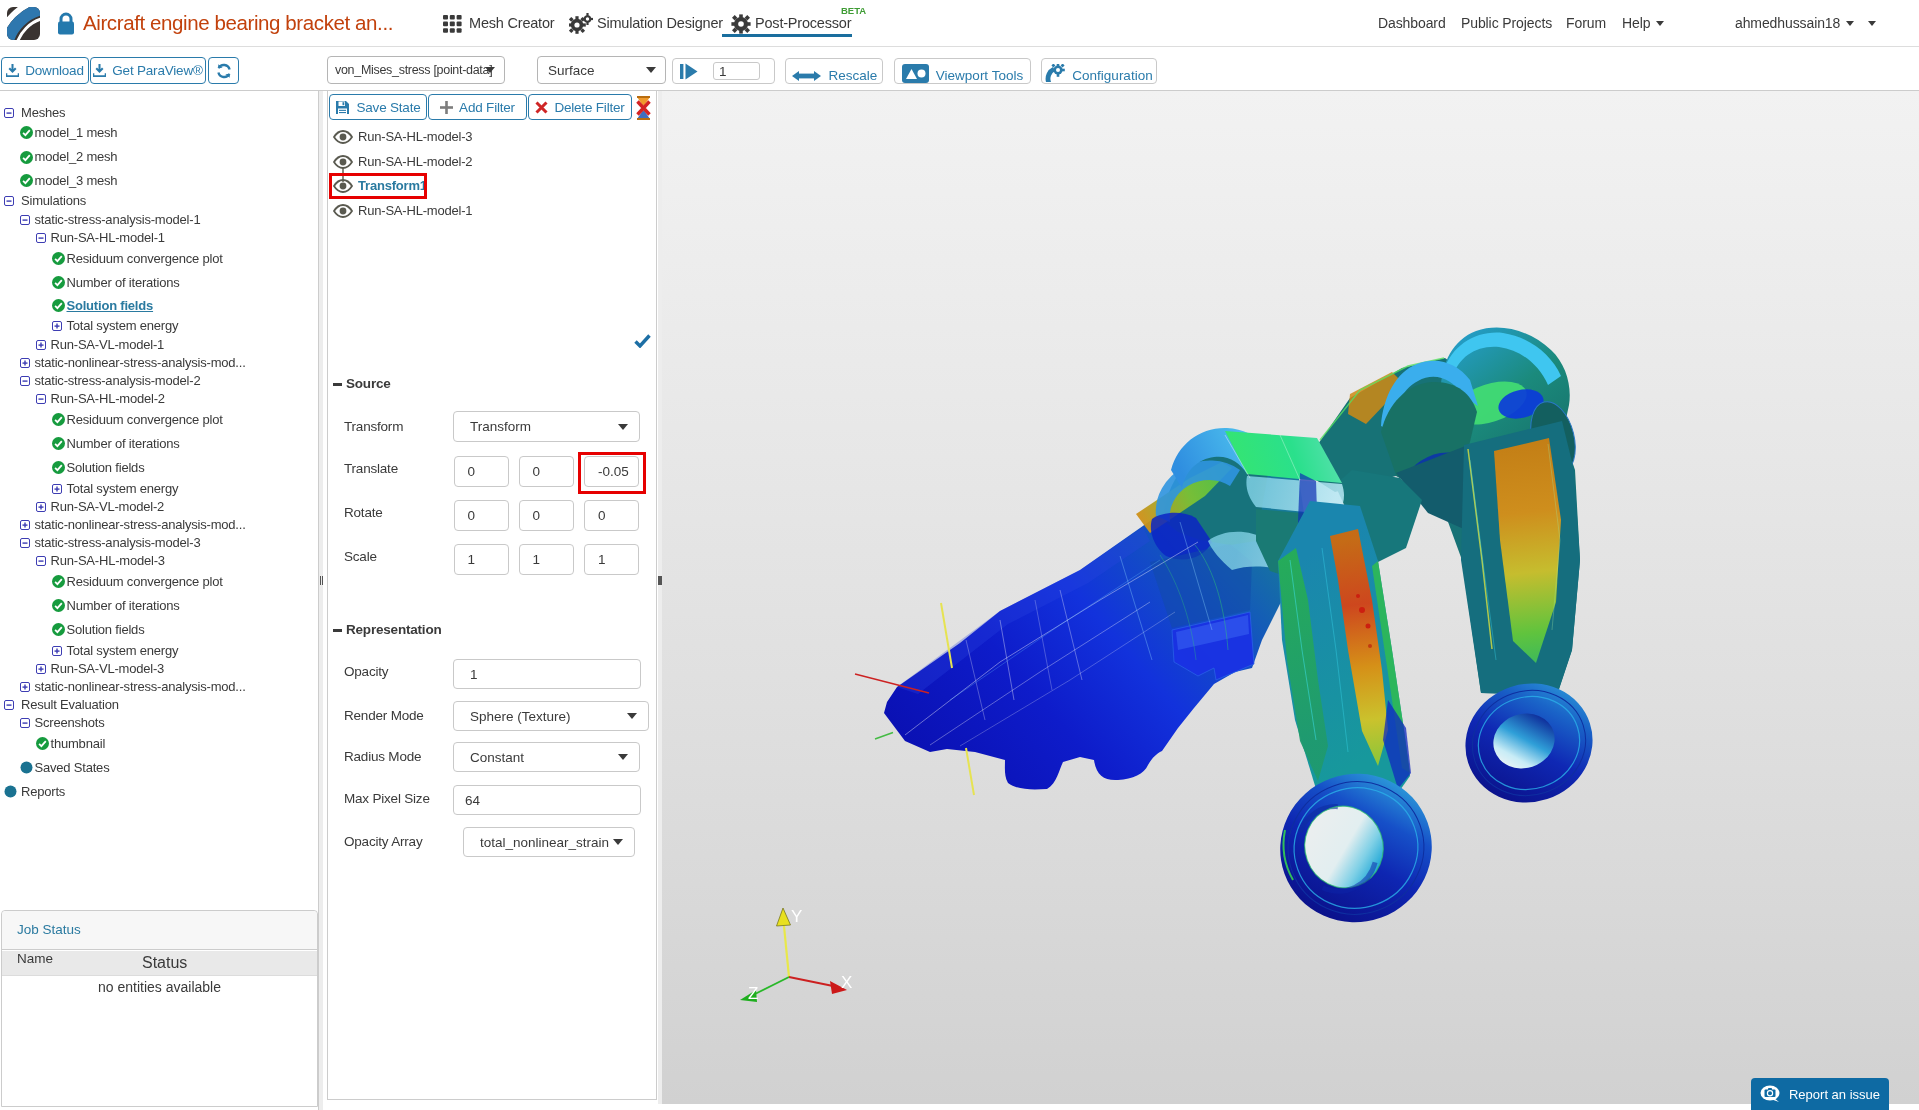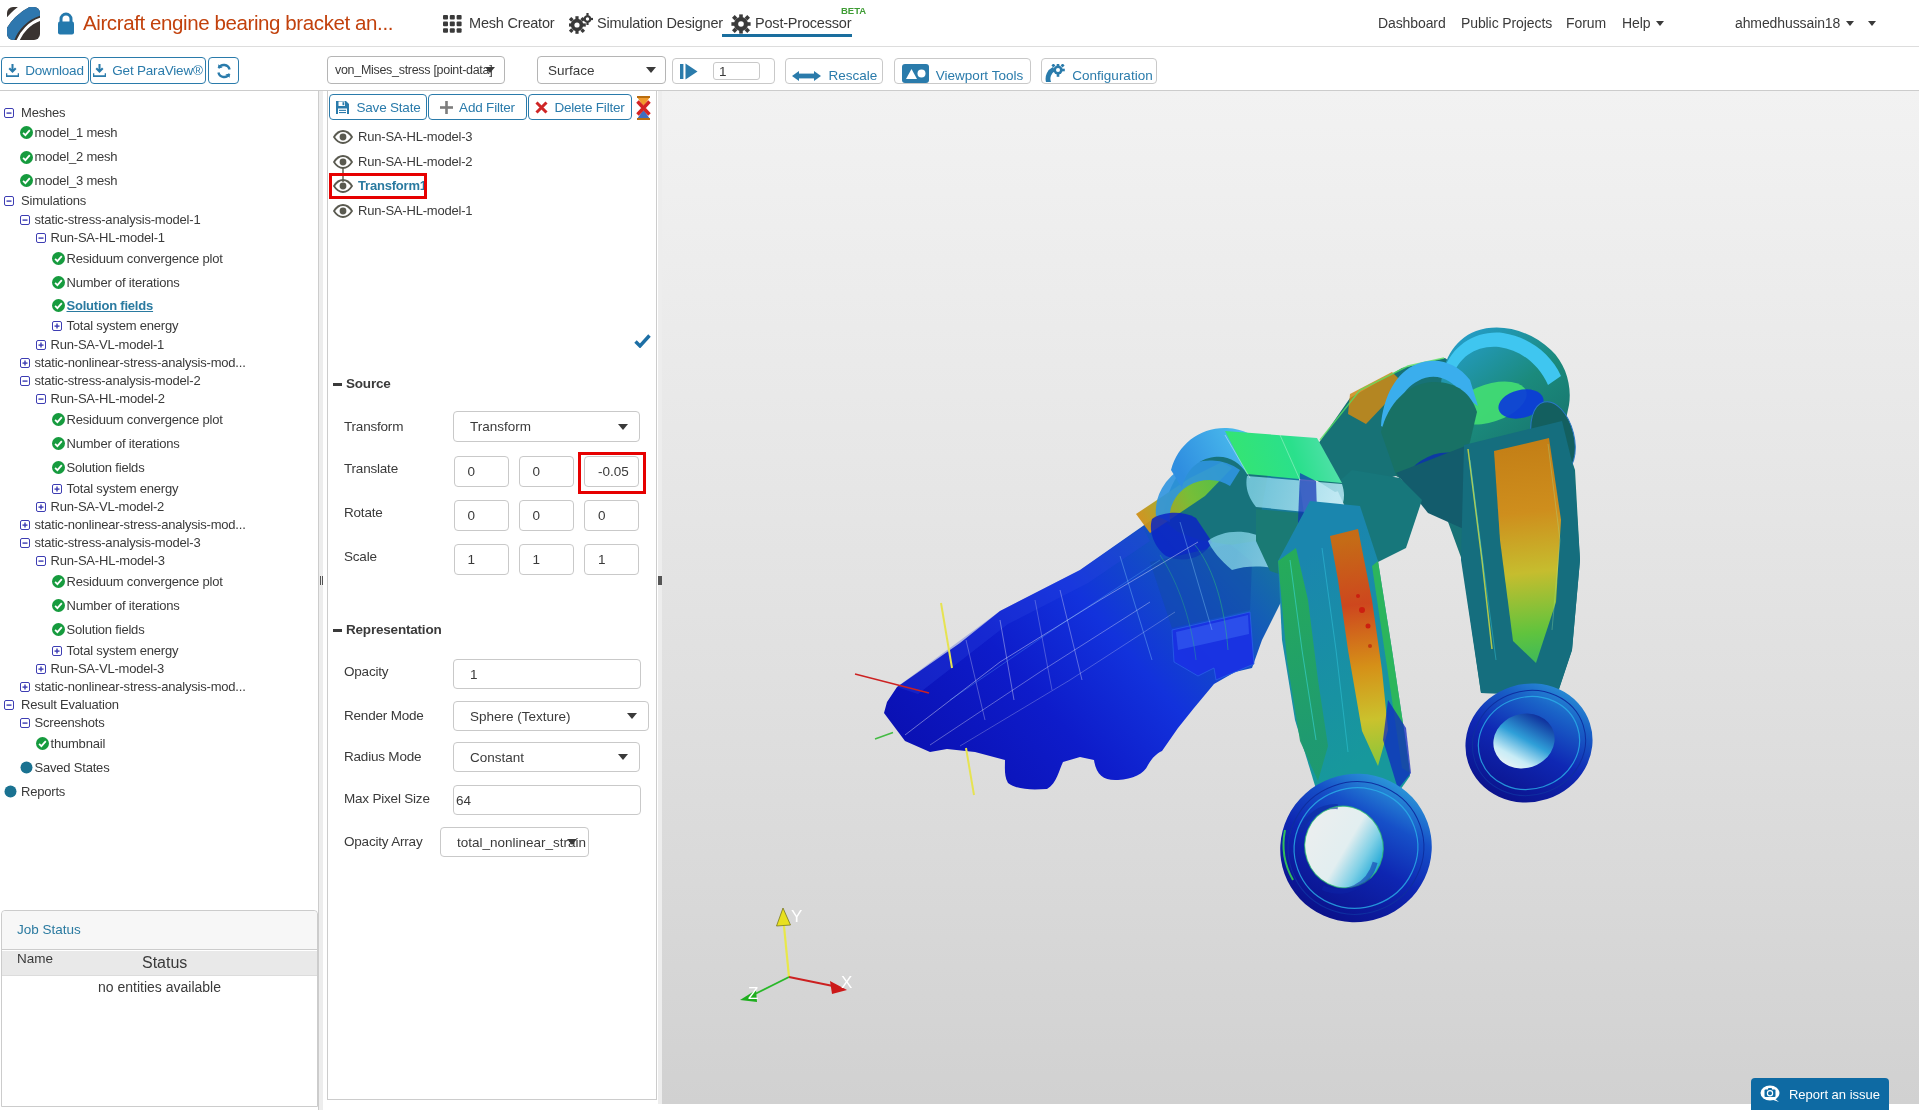--- a/index.html
+++ b/index.html
@@ -559,24 +559,24 @@
       <span style="margin-left:16px">Sphere (Texture)</span>
       <span class="car" style="right:11px"></span>
     </div>
 <div class="lbl" style="left:344px;top:749px">Radius Mode</div>
 <div class="sel" style="left:453px;top:742px;width:187px;height:30px;border-color:#c9c9c9">
       <span style="margin-left:16px">Constant</span>
       <span class="car" style="right:11px"></span>
     </div>
 <div class="lbl" style="left:344px;top:791px">Max Pixel Size</div>
 <div class="inp" style="left:453px;top:785px;width:188px;height:30px">
-      <span style="margin-left:2px">64</span>
+      <span style="margin-left:11px">64</span>
     </div>
 <div class="lbl" style="left:344px;top:834px">Opacity Array</div>
-<div class="sel" style="left:440px;top:827px;width:149px;height:30px;border-color:#c9c9c9">
+<div class="sel" style="left:463px;top:827px;width:172px;height:30px;border-color:#c9c9c9">
       <span style="margin-left:16px">total_nonlinear_strain</span>
       <span class="car" style="right:11px"></span>
     </div>
 <div class="abs" style="left:662px;top:91px;width:1257px;height:1013px;background:linear-gradient(#f2f2f2,#e9e9e9 30%,#dcdcdc 70%,#d1d1d1)"></div>
 <svg class="abs" style="left:662px;top:91px" width="1257" height="1013" viewBox="662 91 1257 1013">
 <defs>
 <linearGradient id="gBody" x1="920" y1="770" x2="1240" y2="490" gradientUnits="userSpaceOnUse">
 <stop offset="0" stop-color="#0a10b2"></stop>
           <stop offset="0.32" stop-color="#0e1cca"></stop>
           <stop offset="0.55" stop-color="#1232dc"></stop>

